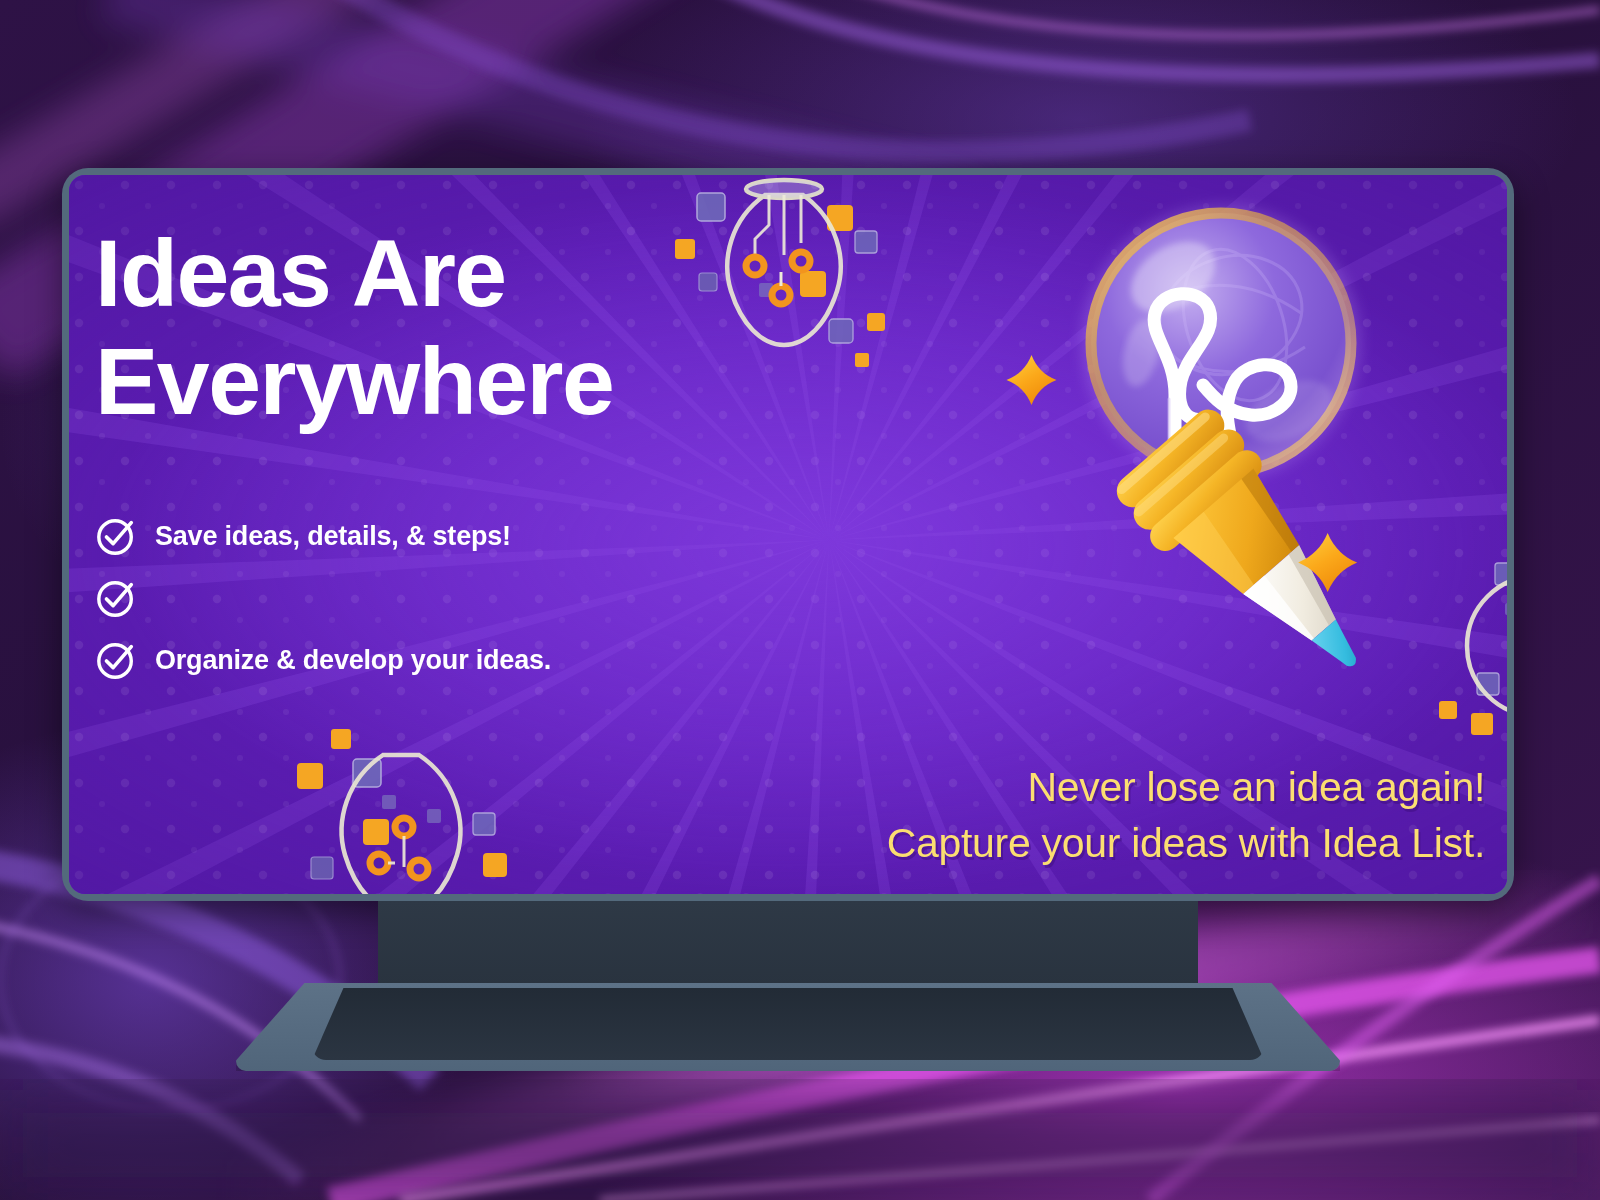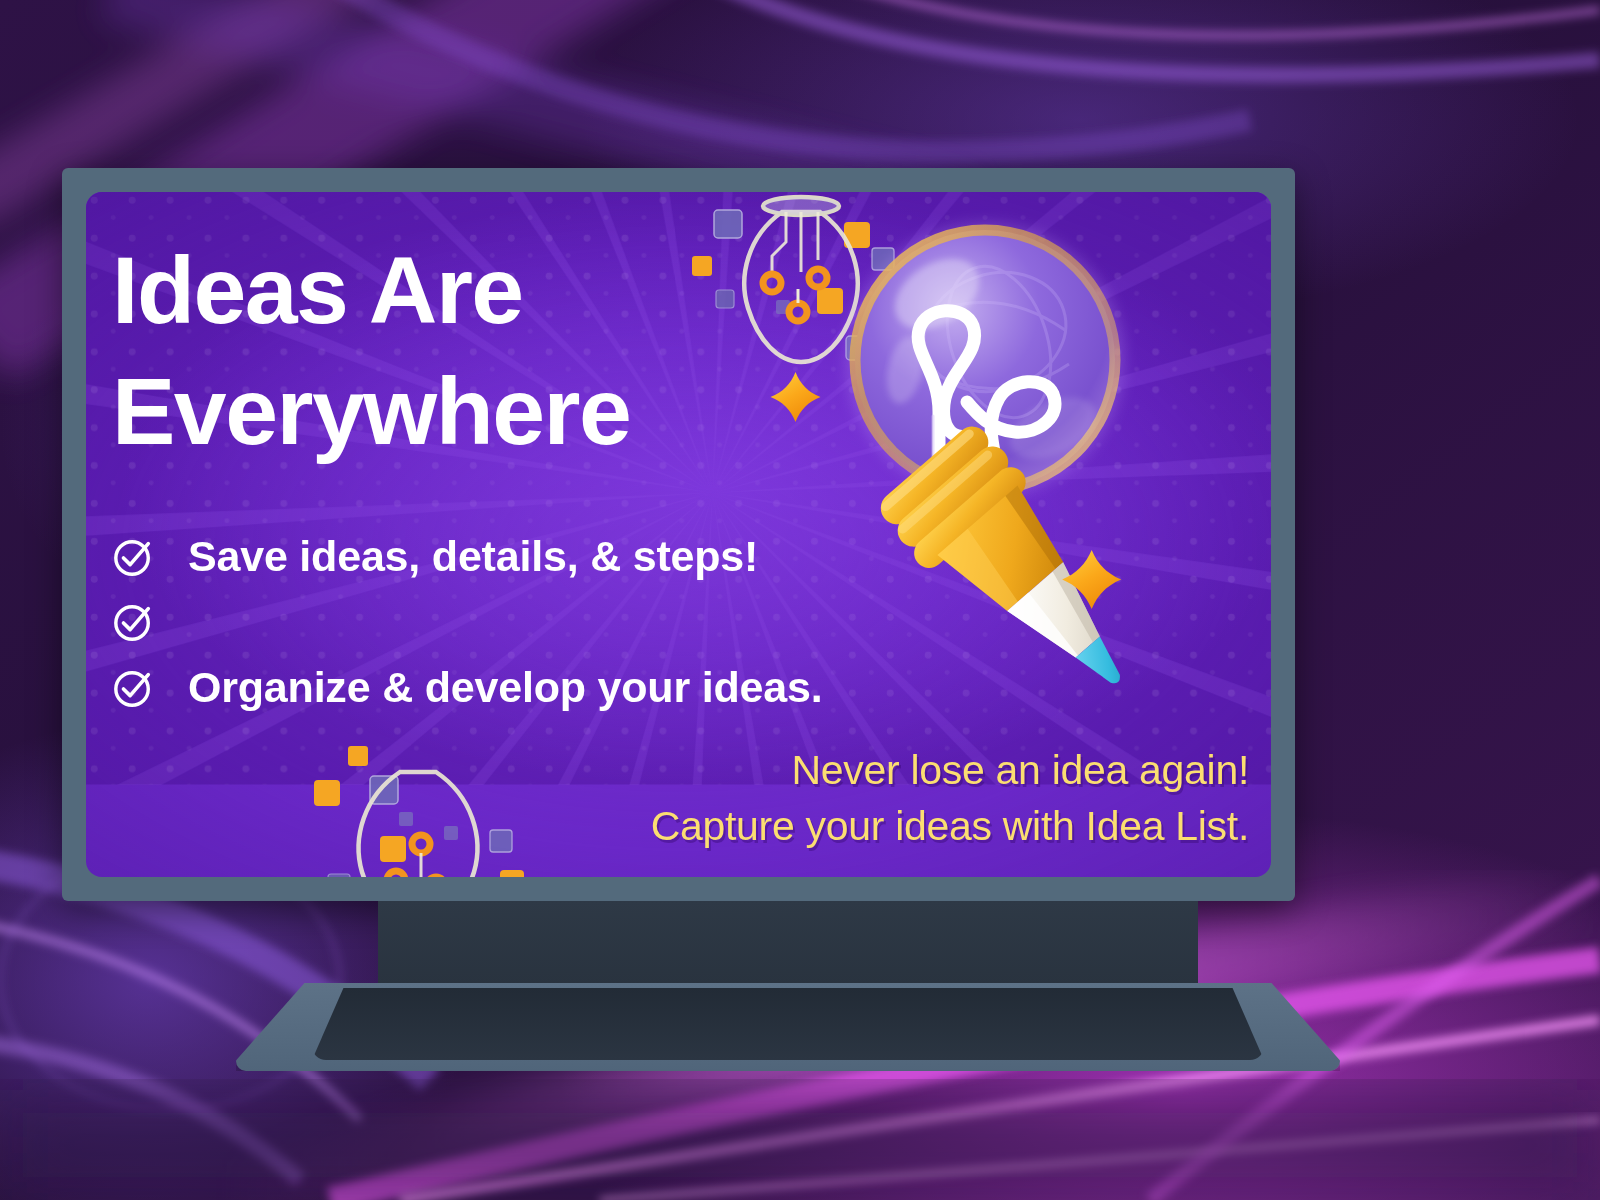--- a/index.html
+++ b/index.html
@@ -11,23 +11,23 @@
   }
 
   
   #bg { position:absolute; inset:0; overflow:hidden; background:#2b1240; }
   #bg svg { position:absolute; inset:0; width:1600px; height:1200px; }
 
   
   #laptop { position:absolute; inset:0; }
 
   .lid {
-    position:absolute; left:62px; top:168px; width:1233px; height:733px;
-    background:#536a7c; border-radius:6px;
-    padding:24px;
+    position:absolute; left:62px; top:168px; width:1452px; height:733px;
+    background:#536a7c; border-radius:26px;
+    padding:7px;
     box-shadow:0 10px 34px rgba(0,0,0,.45);
   }
   .screen {
     position:relative; width:100%; height:100%;
     border-radius:16px; overflow:hidden;
     background:#6a28c8;
   }
   .screen .rays, .screen .dots, .screen .vig {
     position:absolute; inset:0; pointer-events:none;
   }
@@ -54,29 +54,28 @@
     clip-path:polygon(3.3% 0,96.7% 0,100% 100%,0 100%);
     border-radius:10px 10px 14px 14px;
   }
 
   
   .headline {
     position:absolute; left:26px; top:44px; width:760px;
     color:#fff; font-size:95px; font-weight:bold; line-height:1.14;
     letter-spacing:-1.5px;
   }
-  .headline .l2 { display:block;margin-top:13px; }
+  .headline .l2 { display:block; }
 
   .bullets { position:absolute; left:26px; top:340px; width:790px; }
   .bullet { display:flex; align-items:center; gap:18px; margin-bottom:20px; }
   .bullet .chk { width:42px; height:42px; flex:0 0 42px; }
   .bullet .txt {
-    color:#fff; font-size:43px; font-weight:bold; letter-spacing:-.2px;
+    color:#fff; font-size:27px; font-weight:bold; letter-spacing:-.2px;
     white-space:nowrap;
-    margin-left:16px;
   }
 
   .tagline {
     position:absolute; right:22px; bottom:22px; text-align:right;
   }
   .tagline div {
     color:#fbde71; font-size:41px; font-weight:normal; line-height:1.38;
     letter-spacing:-.3px; white-space:nowrap;
     text-shadow:2px 3px 0 rgba(60,12,120,.45);
   }

